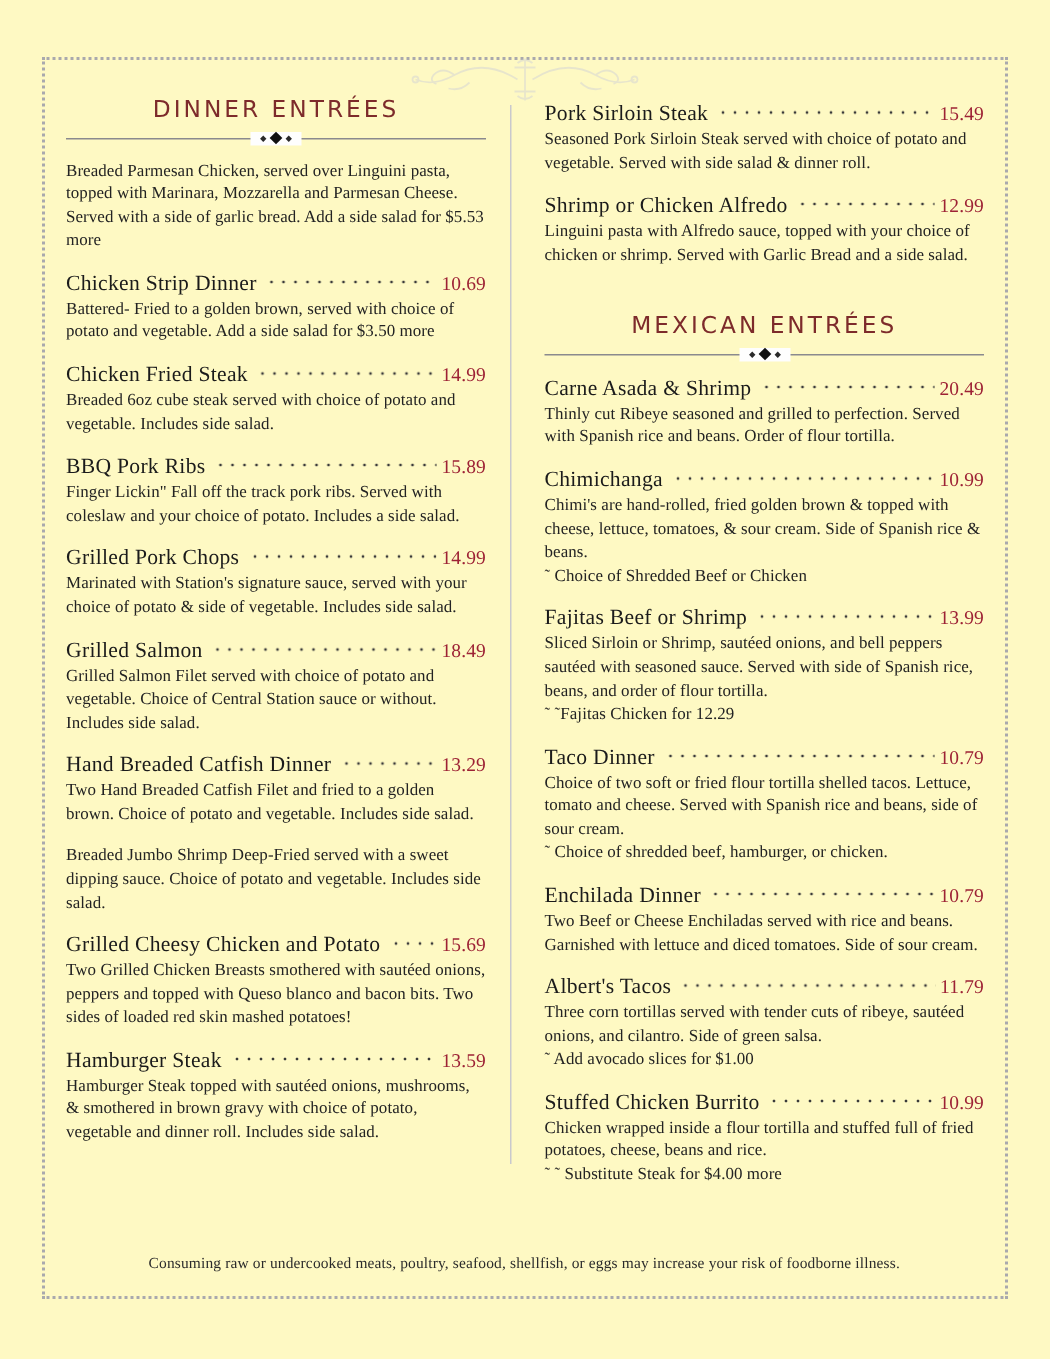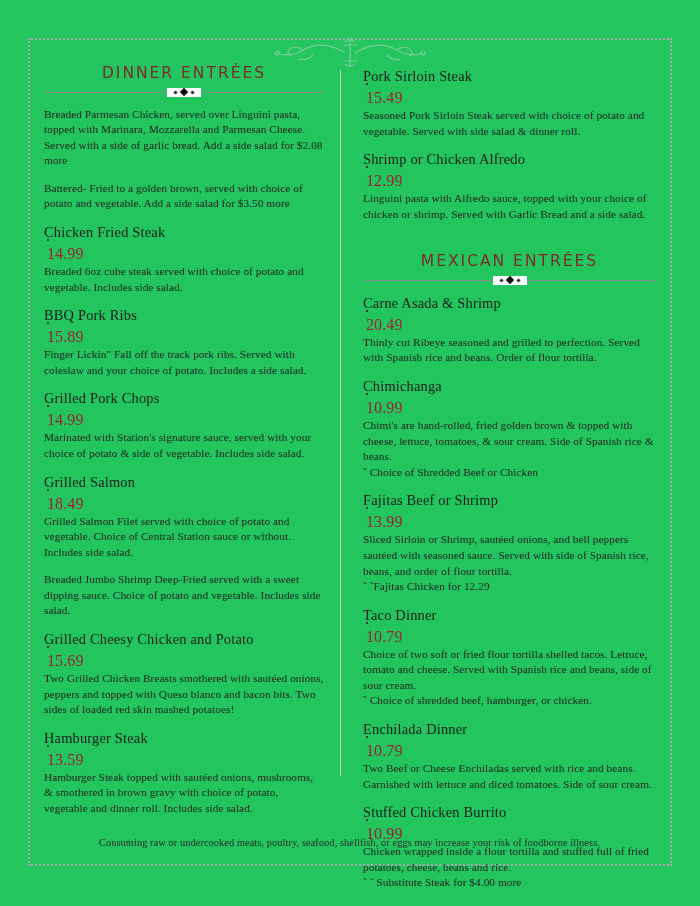--- a/index.html
+++ b/index.html
@@ -14,21 +14,21 @@
     color: #1a1a1a;
     position: relative;
     overflow: hidden;
   }
 
   .page {
     position: absolute;
     left: 0; top: 0;
     width: 700px;
     height: 906px;
-    background: #22c55e;
+    background: #fef9c3;
   }
 
   
   .frame {
     position: absolute;
     left: 28px;
     top: 38px;
     right: 28px;
     bottom: 40px;
     border: 2px dotted #a9a9ad;
@@ -128,21 +128,20 @@
   
   .items { margin-top: 9px; }
 
   .item { margin-bottom: 12px; }
 
   .item-head {
     display: flex;
     align-items: baseline;
     width: 100%;
     white-space: nowrap;
-    flex-direction: column;
   }
   .item-name {
     font-family: "Liberation Serif", serif;
     font-size: 14.4px;
     color: #1b1b1b;
     letter-spacing: .2px;
     flex: none;
     padding-right: 6px;
   }
   .leader {
@@ -153,21 +152,21 @@
     height: 4px;
     background-image: radial-gradient(circle, #3a3a3a 0.9px, rgba(0,0,0,0) 1.1px);
     background-size: 8px 4px;
     background-position: left center;
     background-repeat: repeat-x;
   }
   .item-price {
     flex: none;
     padding-left: 3px;
     font-family: "Liberation Serif", serif;
-    font-size: 16px;
+    font-size: 13px;
     color: #9d2235;
     letter-spacing: .1px;
   }
 
   .item-desc {
     font-size: 11.3px;
     line-height: 1.38;
     color: #232323;
     margin-top: 1px;
     letter-spacing: .05px;
@@ -228,23 +227,28 @@
             <div class="dots">
               <span class="d-sm"></span>
               <span class="d-lg"></span>
               <span class="d-sm"></span>
             </div>
           </div>
         </div>
 
         <div class="items" id="list-dinner">
             <div class="item">
-              <div class="item-desc">Breaded Parmesan Chicken, served over Linguini pasta, topped with Marinara, Mozzarella and Parmesan Cheese. Served with a side of garlic bread. Add a side salad for $2.08 more</div>
-            </div>
-            <div class="item">
+              <div class="item-desc">Breaded Parmesan Chicken, served over Linguini pasta, topped with Marinara, Mozzarella and Parmesan Cheese. Served with a side of garlic bread. Add a side salad for $5.53 more</div>
+            </div>
+            <div class="item">
+              <div class="item-head">
+                <span class="item-name">Chicken Strip Dinner</span>
+                <span class="leader"></span>
+                <span class="item-price">10.69</span>
+              </div>
               <div class="item-desc">Battered- Fried to a golden brown, served with  choice of potato and vegetable. Add a side salad for $3.50 more</div>
             </div>
             <div class="item">
               <div class="item-head">
                 <span class="item-name">Chicken Fried Steak</span>
                 <span class="leader"></span>
                 <span class="item-price">14.99</span>
               </div>
               <div class="item-desc">Breaded 6oz cube steak served with choice of potato and vegetable. Includes side salad.</div>
             </div>
@@ -264,20 +268,28 @@
               </div>
               <div class="item-desc">Marinated with Station's signature sauce, served with your choice of potato &amp; side of vegetable. Includes side salad.</div>
             </div>
             <div class="item">
               <div class="item-head">
                 <span class="item-name">Grilled Salmon</span>
                 <span class="leader"></span>
                 <span class="item-price">18.49</span>
               </div>
               <div class="item-desc">Grilled Salmon Filet served with choice of potato and vegetable. Choice of Central Station sauce or without. Includes side salad.</div>
+            </div>
+            <div class="item">
+              <div class="item-head">
+                <span class="item-name">Hand Breaded Catfish Dinner</span>
+                <span class="leader"></span>
+                <span class="item-price">13.29</span>
+              </div>
+              <div class="item-desc">Two Hand Breaded Catfish Filet and fried to a golden brown. Choice of potato and vegetable. Includes side salad.</div>
             </div>
             <div class="item">
               <div class="item-desc">Breaded Jumbo Shrimp Deep-Fried served with a sweet dipping sauce. Choice of potato and vegetable. Includes side salad.</div>
             </div>
             <div class="item">
               <div class="item-head">
                 <span class="item-name">Grilled Cheesy Chicken and Potato</span>
                 <span class="leader"></span>
                 <span class="item-price">15.69</span>
               </div>
@@ -368,20 +380,29 @@
             <div class="item">
               <div class="item-head">
                 <span class="item-name">Enchilada Dinner</span>
                 <span class="leader"></span>
                 <span class="item-price">10.79</span>
               </div>
               <div class="item-desc">Two Beef or Cheese Enchiladas served with rice and beans. Garnished with lettuce and diced tomatoes. Side of sour cream.</div>
             </div>
             <div class="item">
               <div class="item-head">
+                <span class="item-name">Albert's Tacos</span>
+                <span class="leader"></span>
+                <span class="item-price">11.79</span>
+              </div>
+              <div class="item-desc">Three corn tortillas served with tender cuts of ribeye, sautéed onions, and cilantro. Side of green salsa.</div>
+              <div class="item-note">˜ Add avocado slices for $1.00</div>
+            </div>
+            <div class="item">
+              <div class="item-head">
                 <span class="item-name">Stuffed Chicken Burrito</span>
                 <span class="leader"></span>
                 <span class="item-price">10.99</span>
               </div>
               <div class="item-desc">Chicken wrapped inside a flour tortilla and stuffed full of fried potatoes, cheese, beans and rice.</div>
               <div class="item-note">˜ ˜ Substitute Steak for $4.00 more</div>
             </div>
           </div>
       </div>
 

